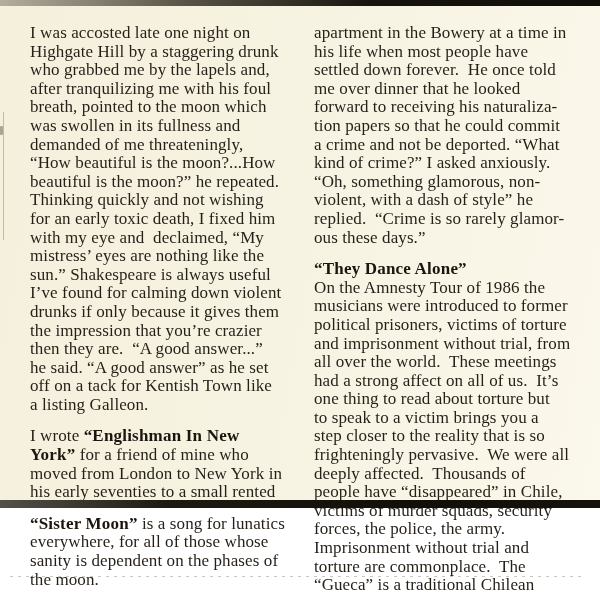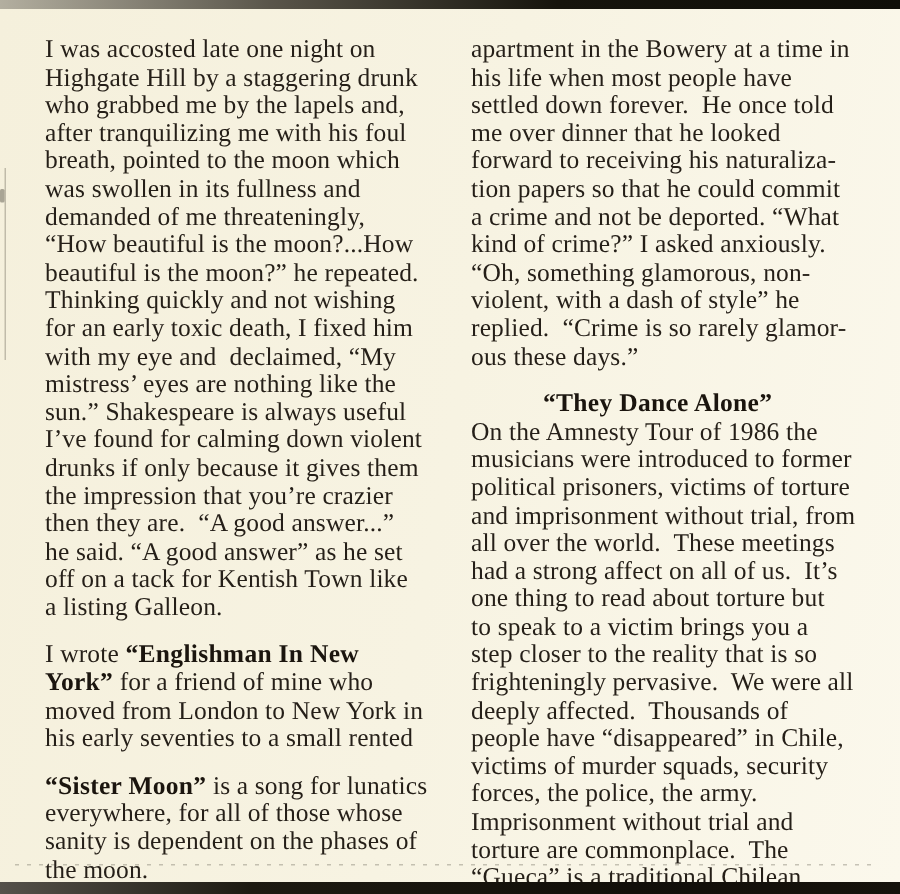--- a/index.html
+++ b/index.html
@@ -5,21 +5,21 @@
   html, body {
     margin: 0;
     padding: 0;
     width: 600px;
     height: 596px;
     overflow: hidden;
   }
   .page {
     position: relative;
     width: 600px;
-    height: 596px;
+    height: 508px;
     background: linear-gradient(100deg, #f5f0dc 0%, #f7f3e2 50%, #fbf8ec 100%);
     font-family: "Liberation Serif", serif;
     color: #251f18;
   }
   .edge-bar {
     position: absolute;
     left: 0;
     right: 0;
     z-index: 3;
   }
@@ -62,21 +62,20 @@
     white-space: pre-wrap;
     text-rendering: optimizeLegibility;
   }
   .column p strong {
     font-weight: bold;
     color: #1b150e;
     letter-spacing: 0.2px;
   }
   .song-heading {
     display: block;
-    margin-left: 48px;
   }
   
   .scan-line {
     position: absolute;
     top: 576px;
     left: 10px;
     right: 14px;
     height: 1px;
     background: repeating-linear-gradient(to right,
       rgba(112,108,94,0.38) 0px, rgba(112,108,94,0.38) 3px,

